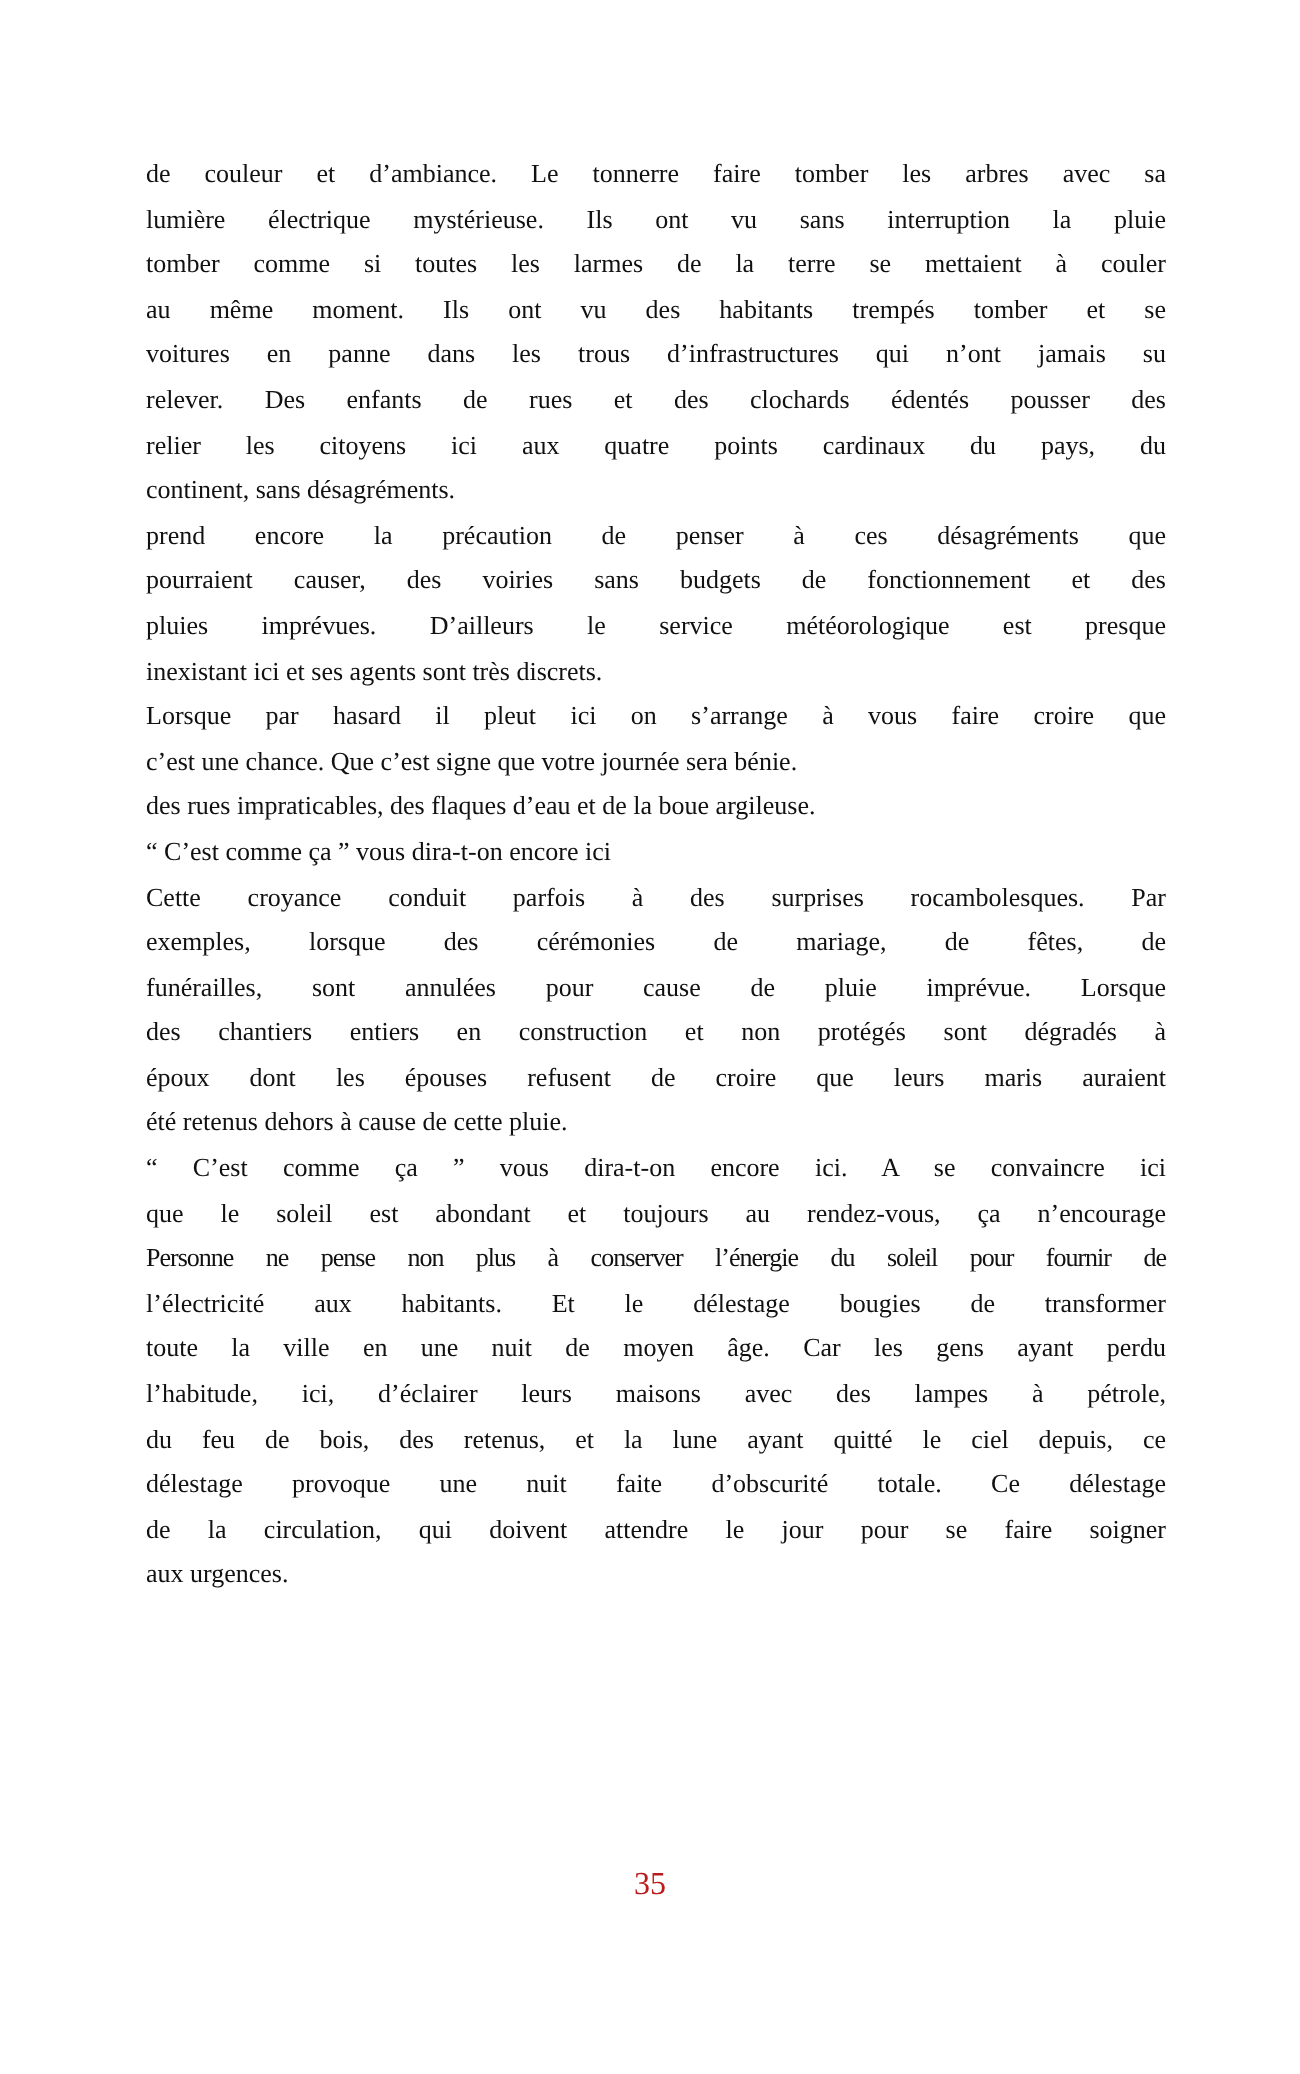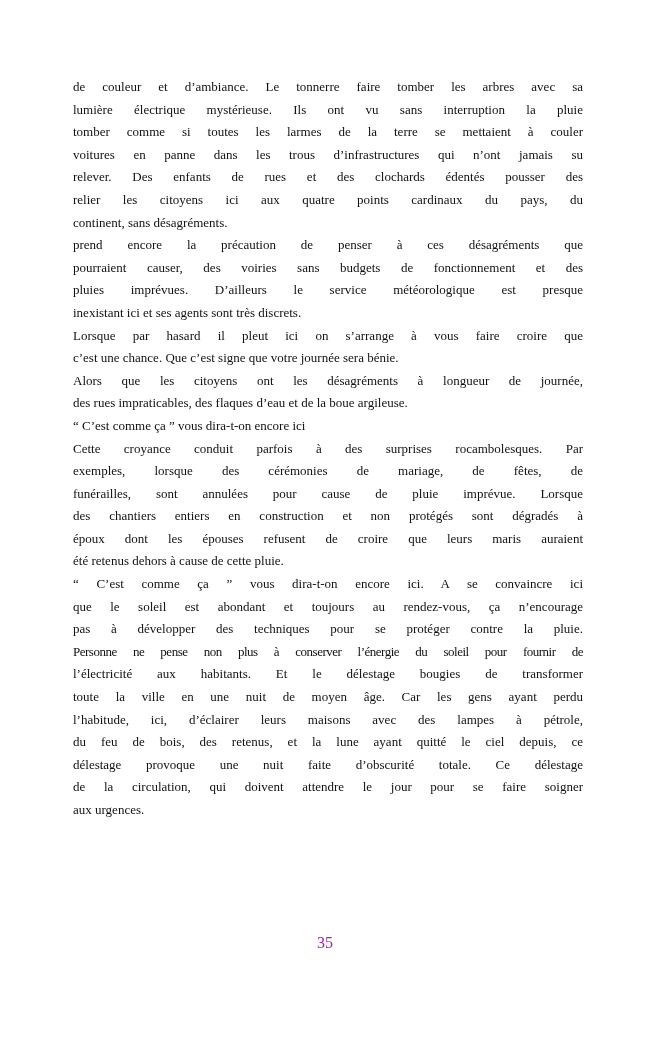--- a/index.html
+++ b/index.html
@@ -10,65 +10,64 @@
       font-size: 13px;
       line-height: 22.6px;
       height: 22.6px;
       white-space: nowrap;
       text-align: justify;
       text-align-last: justify;
     }
     .line.last { text-align-last: left; }
     .pagenum {
       position: absolute; left: 0; width: 650px; top: 934px; text-align: center;
-      font-family: "Liberation Serif", "DejaVu Serif", serif; font-size: 16px; color: #a21caf;
+      font-family: "Liberation Serif", "DejaVu Serif", serif; font-size: 16px; color: #b91c1c;
     }
   </style>
 </head>
 <body>
 
 <div class="page">
   <div>
     <div class="line">de couleur et d’ambiance. Le tonnerre faire tomber les arbres avec sa</div>
     <div class="line">lumière électrique mystérieuse. Ils ont vu sans interruption la pluie</div>
     <div class="line">tomber comme si toutes les larmes de la terre se mettaient à couler</div>
+    <div class="line">au même moment. Ils ont vu des habitants trempés tomber et se</div>
     <div class="line">voitures en panne dans les trous d’infrastructures qui n’ont jamais su</div>
     <div class="line">relever. Des enfants de rues et des clochards édentés pousser des</div>
     <div class="line">relier les citoyens ici aux quatre points cardinaux du pays, du</div>
     <div class="line last">continent, sans désagréments.</div>
   </div>
   <div>
     <div class="line">prend encore la précaution de penser à ces désagréments que</div>
     <div class="line">pourraient causer, des voiries sans budgets de fonctionnement et des</div>
     <div class="line">pluies imprévues. D’ailleurs le service météorologique est presque</div>
     <div class="line last">inexistant ici et ses agents sont très discrets.</div>
   </div>
   <div>
     <div class="line">Lorsque par hasard il pleut ici on s’arrange à vous faire croire que</div>
     <div class="line last">c’est une chance. Que c’est signe que votre journée sera bénie.</div>
   </div>
   <div>
-    <div class="line">Alors que les citoyens ont les désagréments à longueur de journée,</div>
     <div class="line last">des rues impraticables, des flaques d’eau et de la boue argileuse.</div>
   </div>
   <div>
     <div class="line last">“ C’est comme ça ” vous dira-t-on encore ici</div>
   </div>
   <div>
     <div class="line">Cette croyance conduit parfois à des surprises rocambolesques. Par</div>
     <div class="line">exemples, lorsque des cérémonies de mariage, de fêtes, de</div>
     <div class="line">funérailles, sont annulées pour cause de pluie imprévue. Lorsque</div>
     <div class="line">des chantiers entiers en construction et non protégés sont dégradés à</div>
     <div class="line">époux dont les épouses refusent de croire que leurs maris auraient</div>
     <div class="line last">été retenus dehors à cause de cette pluie.</div>
   </div>
   <div>
     <div class="line">“ C’est comme ça ” vous dira-t-on encore ici. A se convaincre ici</div>
     <div class="line">que le soleil est abondant et toujours au rendez-vous, ça n’encourage</div>
-    <div class="line">pas à développer des techniques pour se protéger contre la pluie.</div>
     <div class="line" style="letter-spacing:-0.5px;">Personne ne pense non plus à conserver l’énergie du soleil pour fournir de</div>
     <div class="line">l’électricité aux habitants. Et le délestage bougies de transformer</div>
     <div class="line">toute la ville en une nuit de moyen âge. Car les gens ayant perdu</div>
     <div class="line">l’habitude, ici, d’éclairer leurs maisons avec des lampes à pétrole,</div>
     <div class="line">du feu de bois, des retenus, et la lune ayant quitté le ciel depuis, ce</div>
     <div class="line">délestage provoque une nuit faite d’obscurité totale. Ce délestage</div>
     <div class="line">de la circulation, qui doivent attendre le jour pour se faire soigner</div>
     <div class="line last">aux urgences.</div>
   </div>
 </div>

